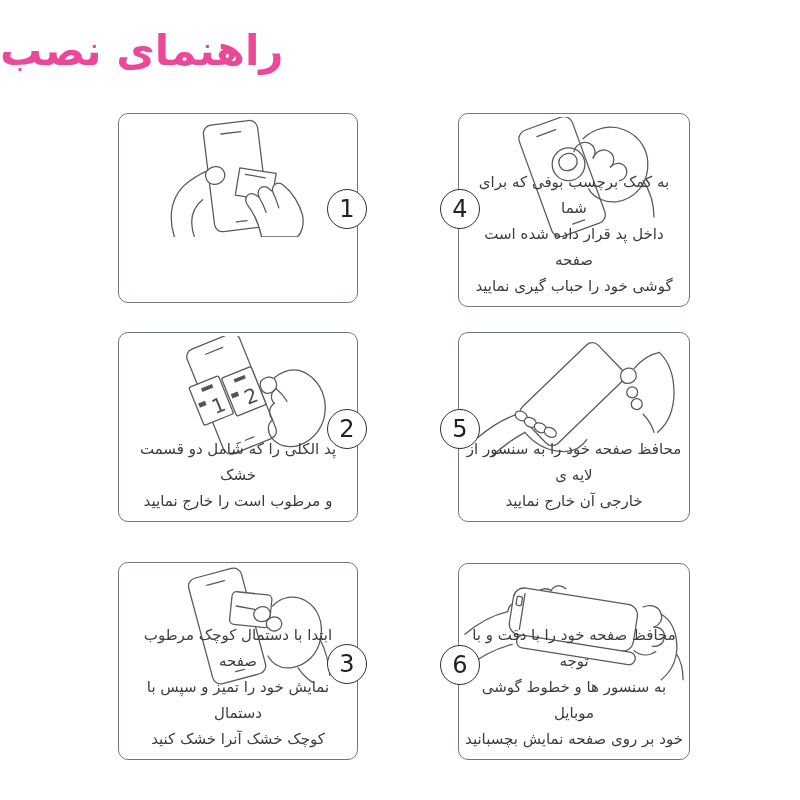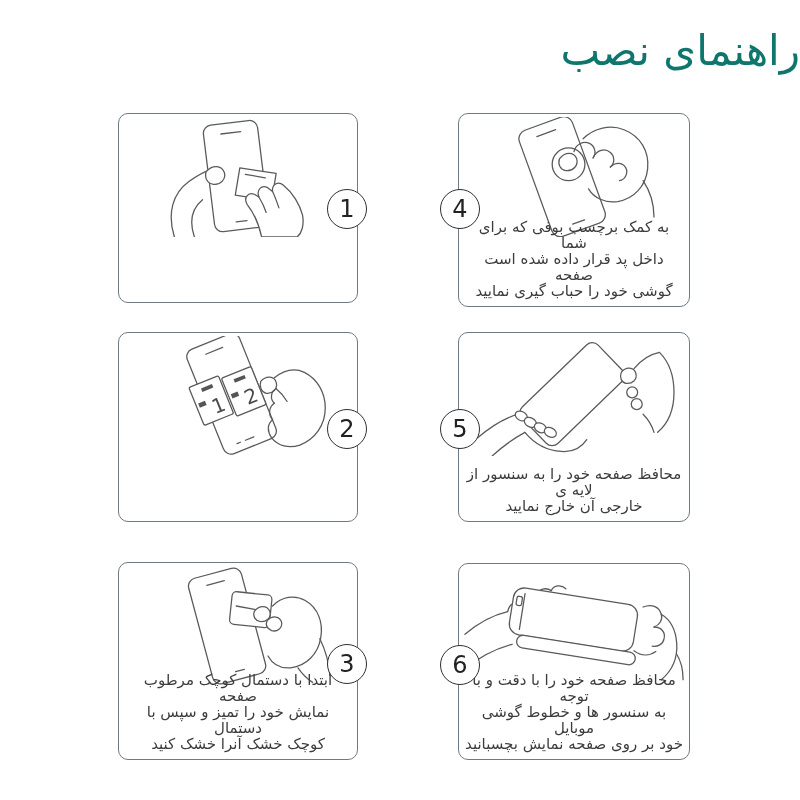--- a/index.html
+++ b/index.html
@@ -1,36 +1,36 @@
 <!DOCTYPE html>
 <html lang="fa"><head>
 <meta charset="utf-8">
 <style>
   html,body{margin:0;padding:0;background:#ffffff;}
   .page{position:relative;width:800px;height:800px;background:#ffffff;overflow:hidden;
         font-family:"DejaVu Sans",sans-serif;}
-  .title{position:absolute;top:26px;left:0;right:0;margin:0;text-align:right;
-         font-size:42px;font-weight:400;color:#0f766e;direction:rtl;}
+  .title{position:absolute;top:26px;left:0;right:0;margin:0;text-align:left;
+         font-size:42px;font-weight:700;color:#ec4899;direction:rtl;}
   .step{position:absolute;border:1.5px solid #6f7a80;border-radius:10px;background:#fff;}
   .pos1{left:118px;top:113px;width:238px;height:188px;}
   .pos2{left:118px;top:332px;width:238px;height:188px;}
   .pos3{left:118px;top:562px;width:238px;height:196px;}
   .pos4{left:458px;top:113px;width:230px;height:192px;}
   .pos5{left:458px;top:332px;width:230px;height:188px;}
   .pos6{left:458px;top:563px;width:230px;height:195px;}
   .badge{position:absolute;width:38px;height:38px;border-radius:50%;background:#fff;
          border:1.7px solid #2f2f2f;display:flex;align-items:center;justify-content:center;
          font-size:24px;color:#222;z-index:3;}
   .col-left .badge{right:-10px;}
   .col-right .badge{left:-19px;}
   .row1 .badge{top:75px;}
   .row2 .badge{top:76px;}
   .row3 .badge{top:81px;}
   .caption{position:absolute;bottom:7px;left:6px;right:6px;margin:0;text-align:center;
-           direction:rtl;font-size:15px;line-height:16px;color:#3c3c3c;white-space:pre-line;}
+           direction:rtl;font-size:15px;line-height:26px;color:#3c3c3c;white-space:pre-line;}
   .illus{position:absolute;top:3px;left:0;width:100%;height:120px;}
   .illus path,.illus rect,.illus circle,.illus line,.illus ellipse{
       stroke:#5a5a5a;stroke-width:1.4;fill:none;stroke-linecap:round;stroke-linejoin:round;}
   .illus .fw{fill:#ffffff;}
   .illus .ink{fill:#555;stroke:none;}
   .illus text{font-family:"DejaVu Sans",sans-serif;fill:#4a4a4a;stroke:none;}
 </style>
 </head>
 <body>
 
@@ -80,20 +80,22 @@
       <path class="fw" d="M145,50 C151,43 160,44 162,51 C164,58 158,64 151,63 C146,62 143,56 145,50 Z"></path>
       <path d="M160,46 C170,38 182,35 193,40 C207,47 216,62 216,79 C216,98 205,113 188,120 C176,124 164,121 157,112"></path>
       <path d="M157,112 C152,105 152,97 158,92"></path>
       <path d="M158,92 C153,86 154,78 160,74"></path>
       <path d="M160,74 C155,69 156,61 162,58"></path>
       <path d="M162,58 C167,62 171,67 174,72"></path>
     </svg>
     <div class="badge">
       <span>2</span>
     </div>
+    <p class="caption">پد الکلی را که شامل دو قسمت خشک
+و مرطوب است را خارج نمایید</p>
   </section>
 
   <section class="step pos3 col-left row3">
     <svg class="illus" viewBox="0 0 240 132">
       <g transform="rotate(-15 108 66)">
         <rect class="fw" x="78" y="6" width="60" height="120" rx="9"></rect>
         <line x1="98" y1="17" x2="118" y2="17"></line>
         <line x1="104" y1="117" x2="114" y2="117"></line>
       </g>
       <rect class="fw" x="112" y="30" width="44" height="36" rx="5" transform="rotate(6 134 48)"></rect>

